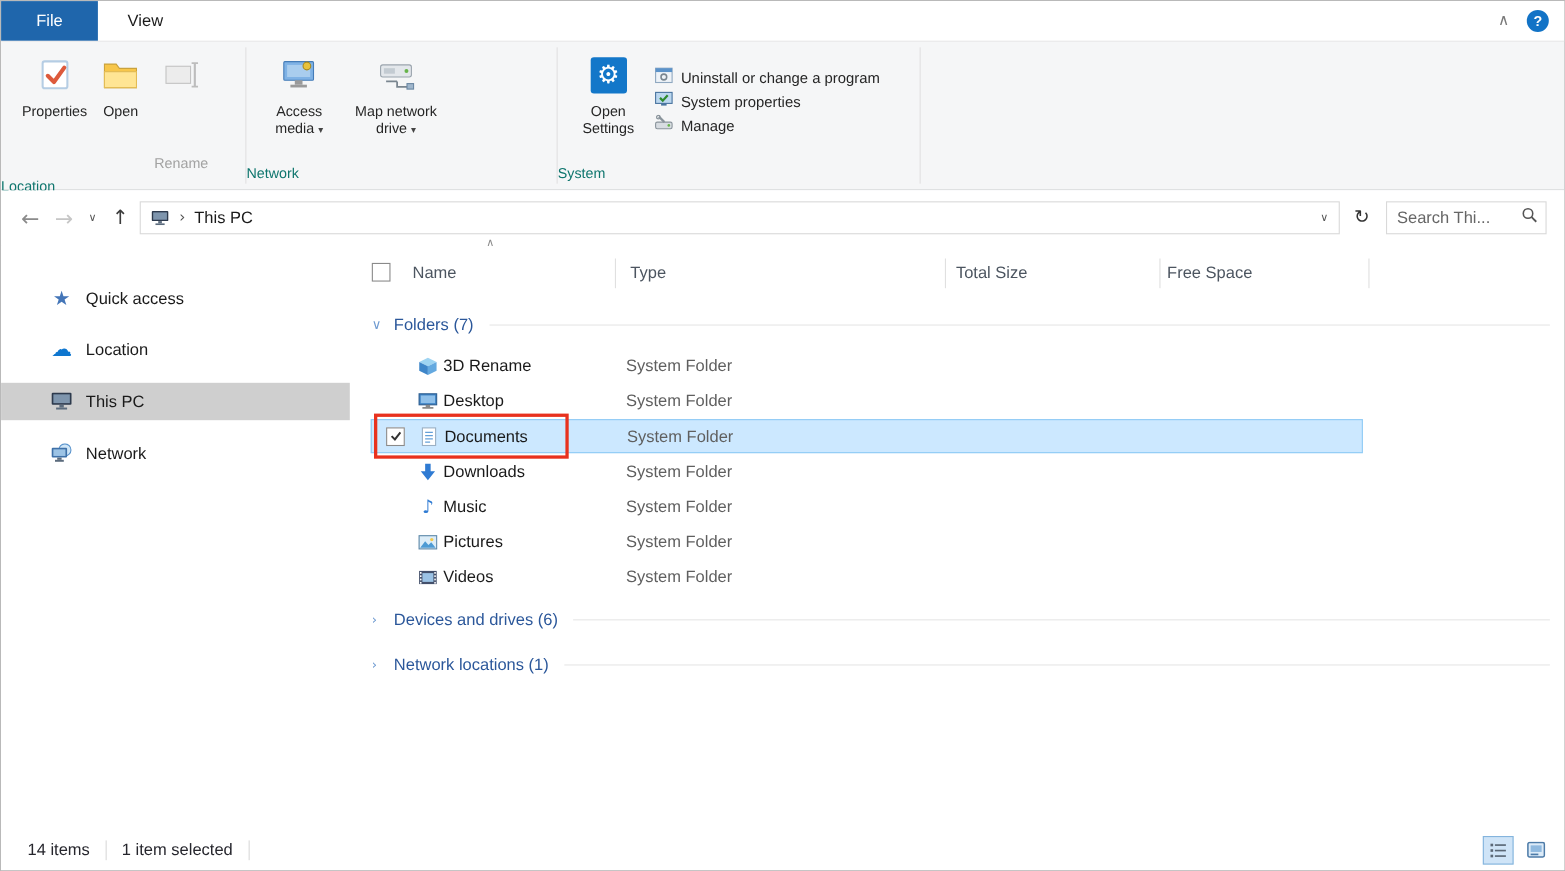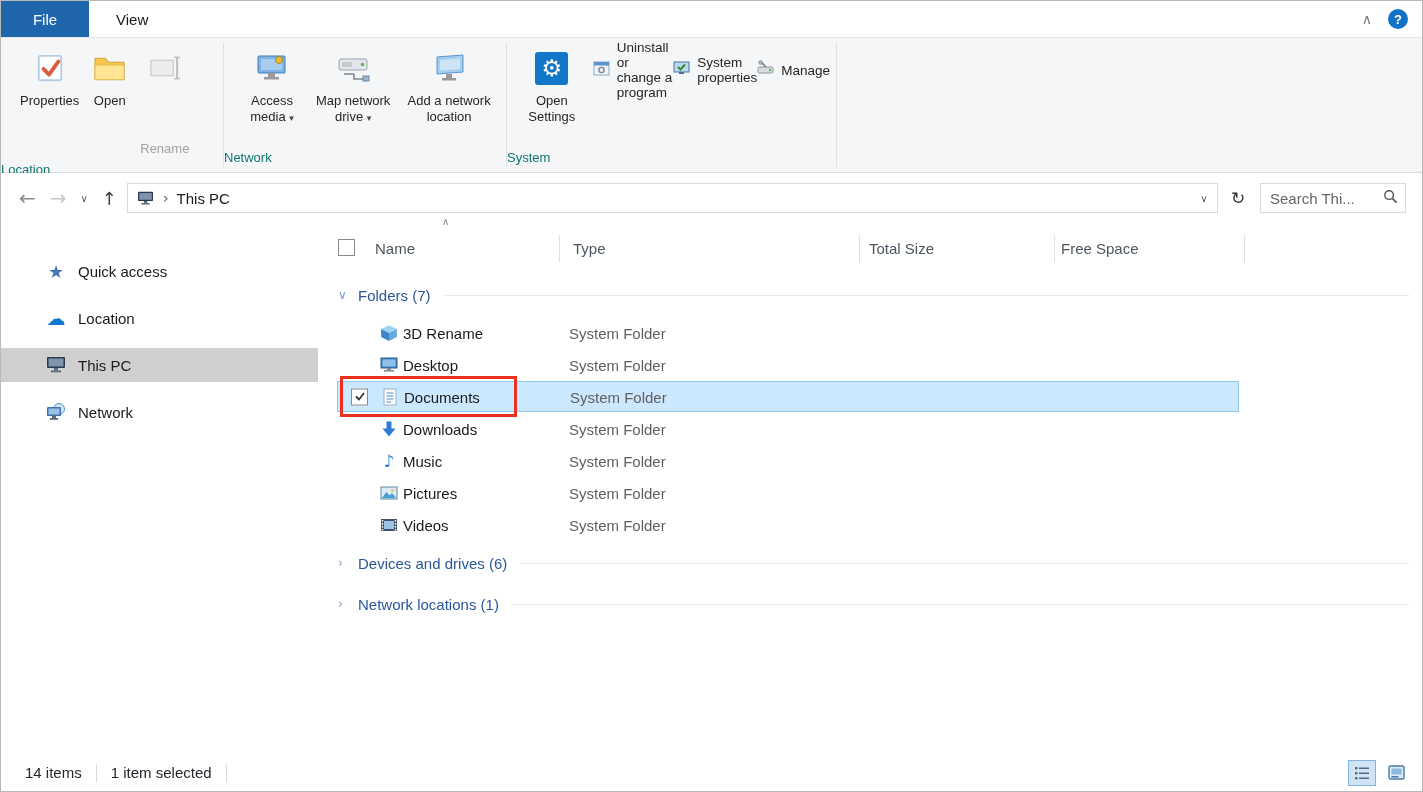--- a/index.html
+++ b/index.html
@@ -20,21 +20,21 @@
   .ribbon { position:absolute; top:37px; left:0; right:0; height:135px; background:#f5f6f7; border-bottom:1px solid #dadbdc; display:flex; }
   .rgroup { display:flex; flex-direction:column; }
   .rbtns { flex:1; display:flex; align-items:flex-start; padding:8px 6px 0 12px; }
   .rgroup-label { text-align:left; font-size:13px; color:#0f766e; padding:2px 0 7px; }
   .rsep { width:1px; background:#e2e2e2; margin:5px 0; }
   .bigbtn { display:flex; flex-direction:column; align-items:center; padding:3px 7px; font-size:13px; color:#262626; text-align:center; line-height:1.2; cursor:default; }
   .bigbtn .bicon { height:38px; display:flex; align-items:center; justify-content:center; margin-bottom:6px; }
   .bigbtn.disabled { color:#a2a2a2;gap:48px; }
   .caret { font-size:9px; color:#444; }
   .settings-tile { width:33px; height:33px; background:#1377c9; border-radius:3px; display:flex; align-items:center; justify-content:center; color:#fff; font-size:23px; line-height:1; }
-  .sys-col { display:flex; flex-direction:row; padding:13px 0 0 10px; }
+  .sys-col { display:flex; flex-direction:column; padding:13px 0 0 10px; }
   .smallbtn { display:flex; align-items:center; gap:7px; font-size:13.5px; color:#262626; height:22px; cursor:default; }
 
   
   .addrbar { position:absolute; top:172px; left:0; right:0; height:50px; background:#fff; display:flex; align-items:center; }
   .navbtns { display:flex; align-items:center; padding:0 10px 0 18px; gap:14px; }
   .nav-back { color:#8b8b8b; font-size:20px; }
   .nav-fwd { color:#c6c6c6; font-size:20px; }
   .nav-dd { color:#555; font-size:10px; }
   .nav-up { color:#3c3c3c; font-size:18px; }
   .crumbbox { flex:1; height:30px; border:1px solid #d9d9d9; background:#fff; display:flex; align-items:center; margin-right:6px; }
@@ -158,31 +158,20 @@
           <span class="bicon">
             <svg width="34" height="32" viewBox="0 0 34 32">
                 <rect x="3" y="7" width="28" height="11" rx="2" fill="#e3e7eb" stroke="#9aa4ad"></rect>
                 <circle cx="26.5" cy="12.5" r="1.8" fill="#67b44b"></circle>
                 <rect x="6" y="10" width="10" height="5" fill="#c3cbd2"></rect>
                 <path d="M8 22 h10 M18 22 v5 h9" stroke="#7a8690" stroke-width="1.6" fill="none"></path>
                 <rect x="27" y="24" width="6" height="5" fill="#9fb6cc" stroke="#6b87a3"></rect>
               </svg>
           </span>
           <span><span>Map network drive</span> <span class="glyph caret">▾</span></span>
-        </div>
-        <div class="bigbtn" style="max-width:106px">
-          <span class="bicon">
-            <svg width="34" height="32" viewBox="0 0 34 32">
-                <polygon points="5,5 31,3 31,20 5,22" fill="#a5cdf0" stroke="#5b94cc"></polygon>
-                <polygon points="8,8 28,6.5 28,17 8,18.5" fill="#cde4f7"></polygon>
-                <rect x="14" y="22" width="6" height="4" fill="#9a9a9a"></rect>
-                <rect x="10" y="26" width="14" height="2.5" fill="#9a9a9a"></rect>
-              </svg>
-          </span>
-          <span>Add a network location</span>
         </div>
       </div>
       <div class="rgroup-label">Network</div>
     </div>
 
     <div class="rsep"></div>
 
     <div class="rgroup" style="width:329px">
       <div class="rbtns" style="padding-left:14px">
         <div class="bigbtn" style="max-width:64px">

